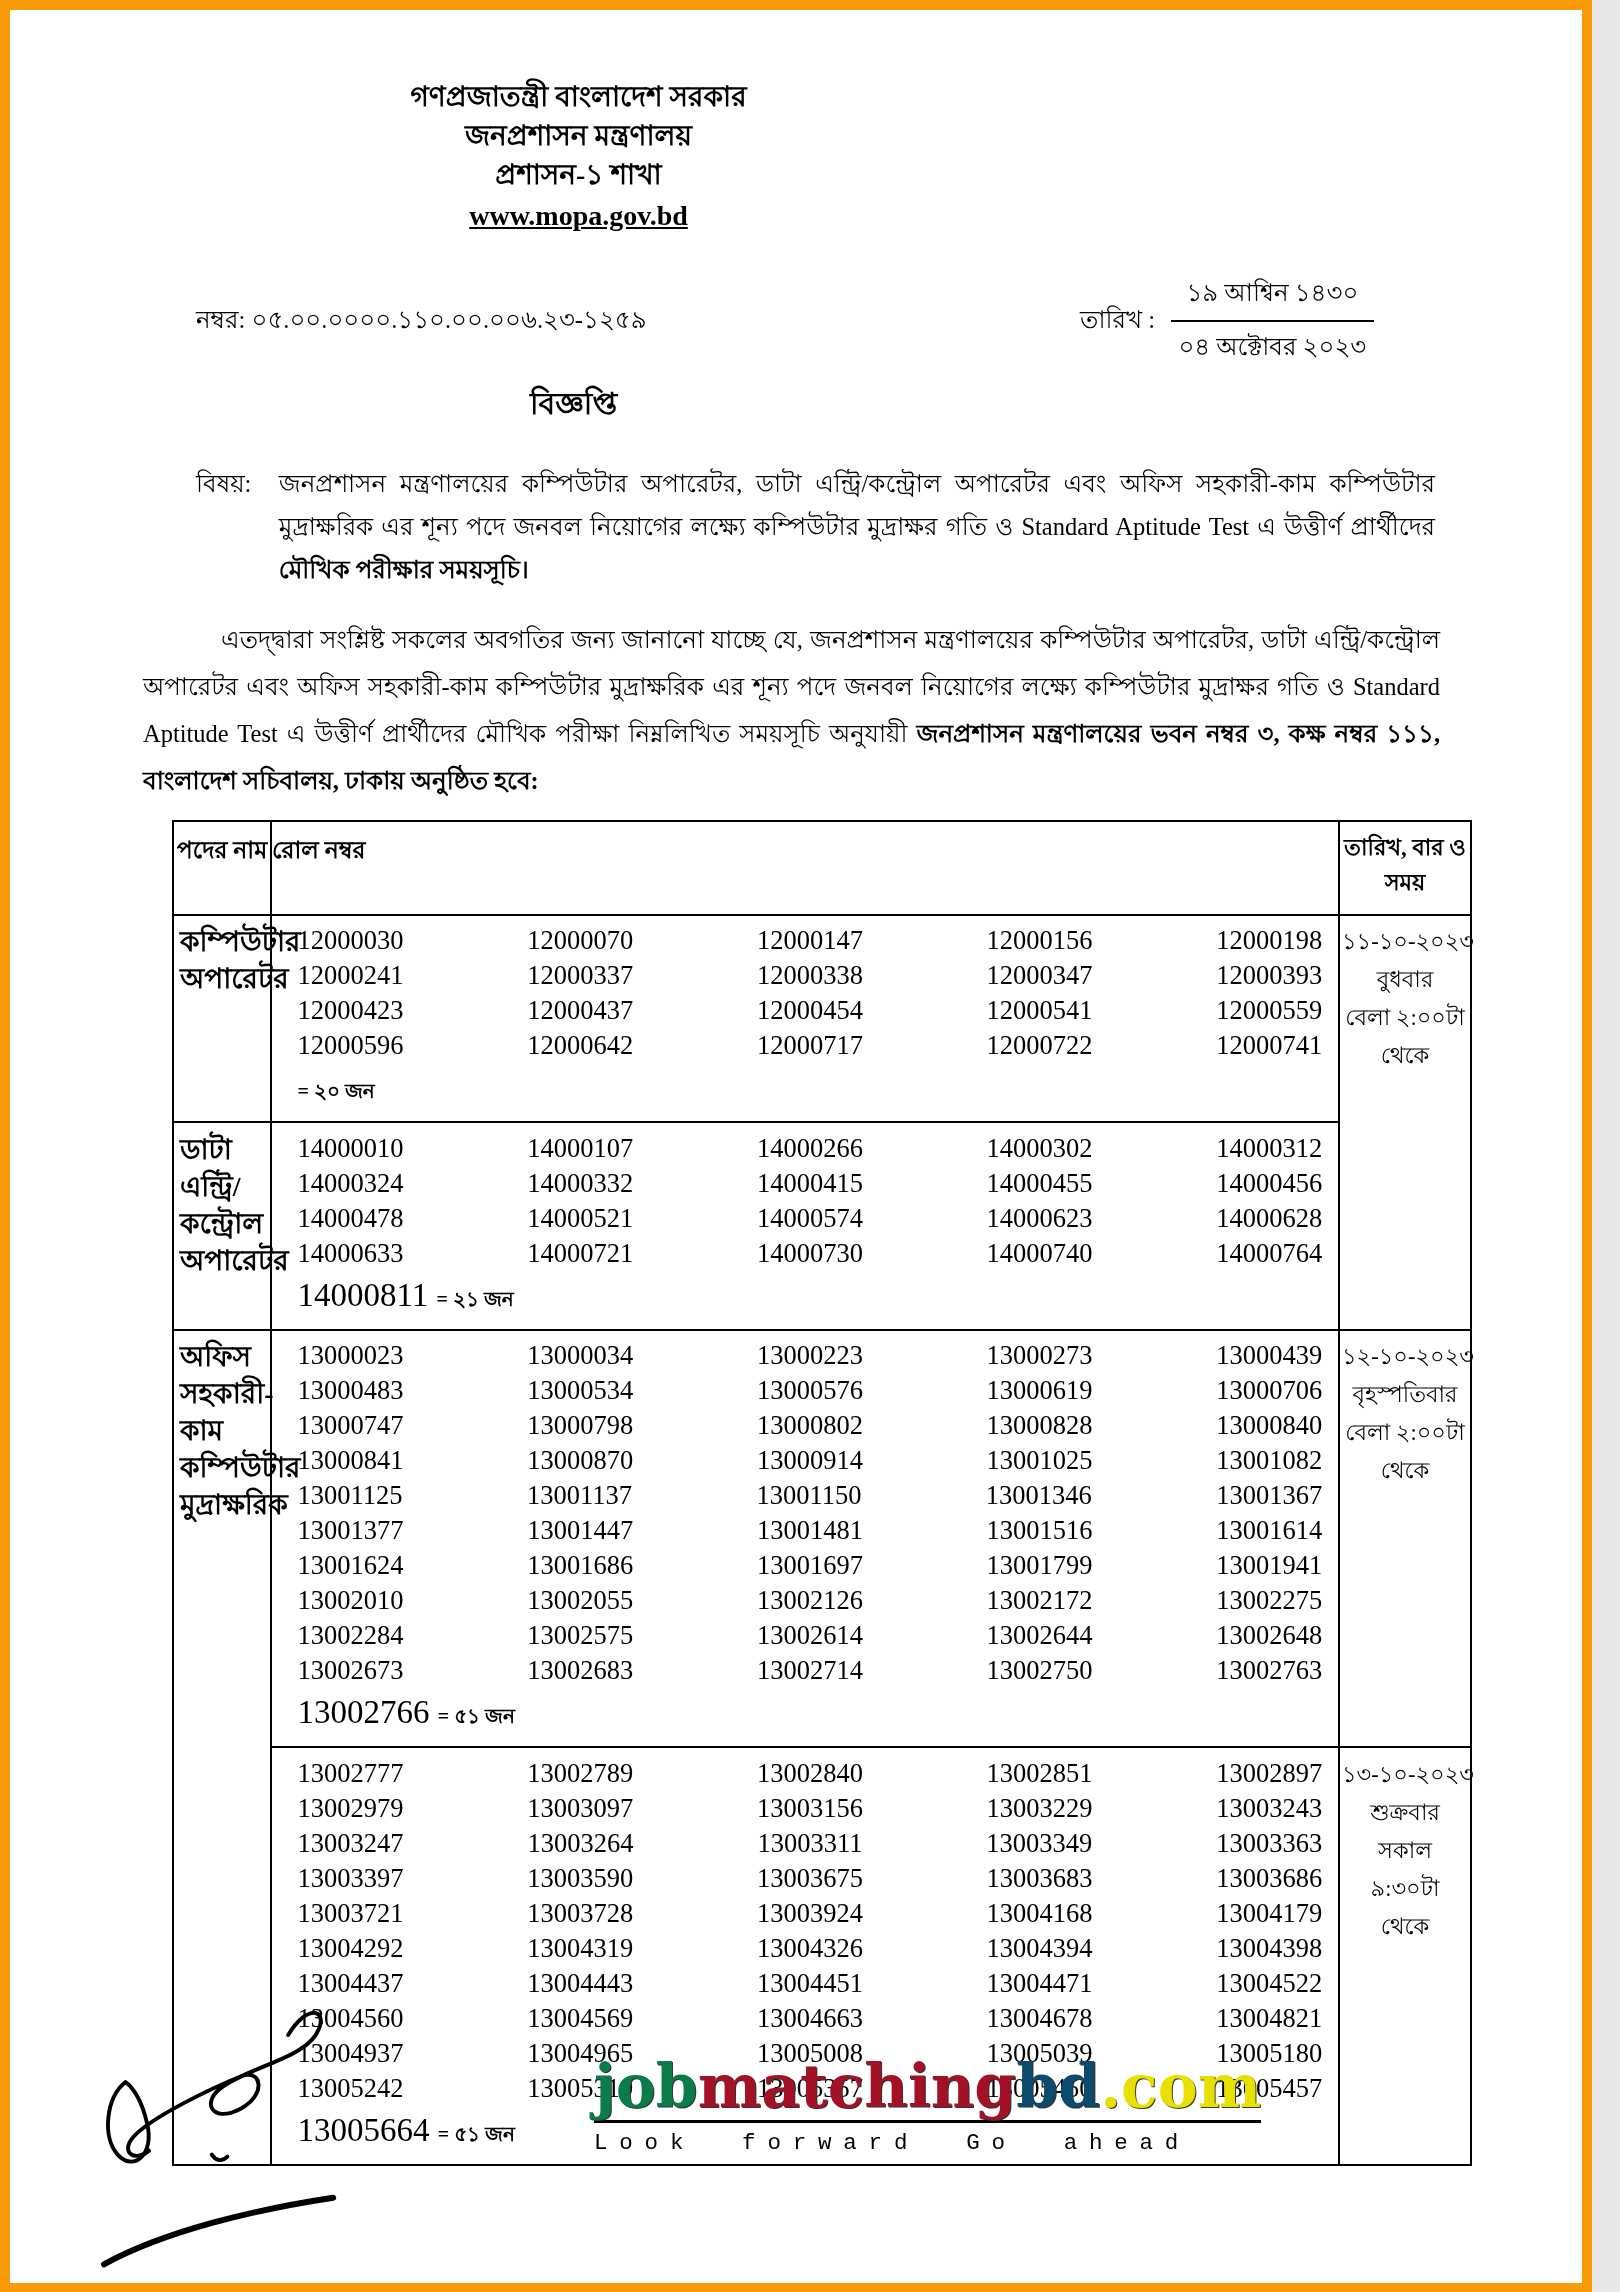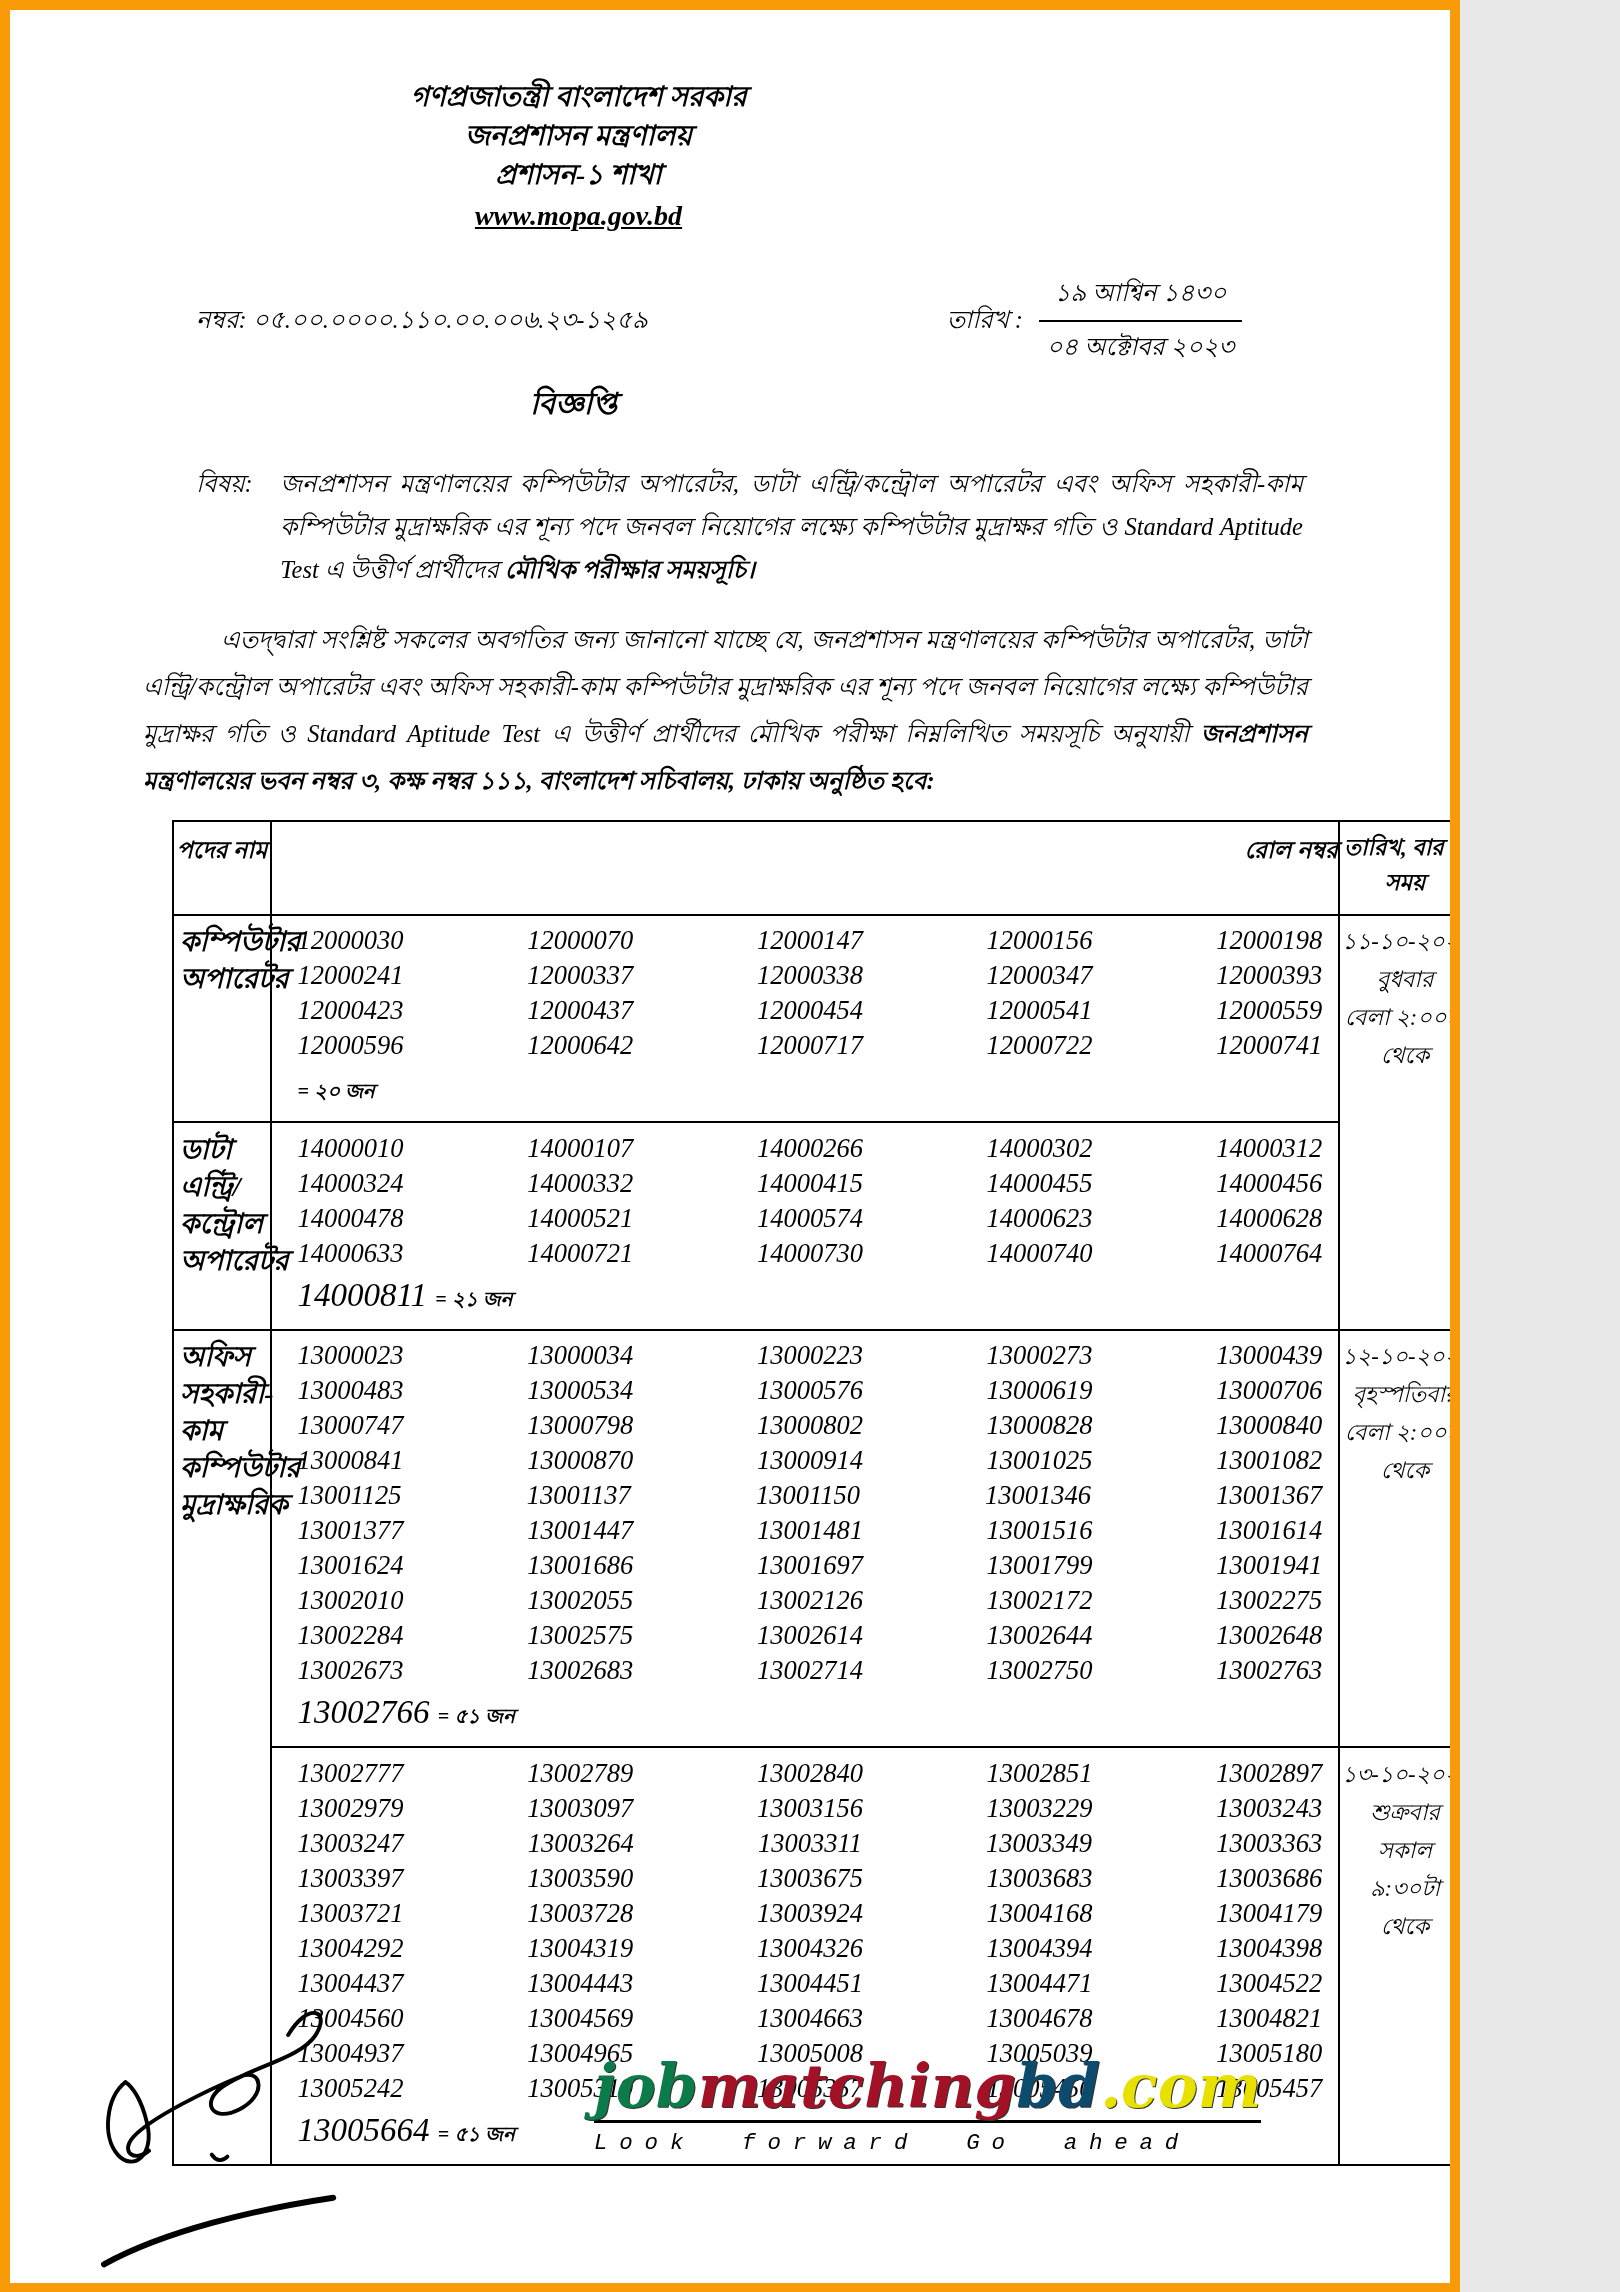--- a/index.html
+++ b/index.html
@@ -1,19 +1,19 @@
 <!DOCTYPE html>
 <html><head>
 <meta charset="utf-8">
 <style>
   html,body { margin:0; padding:0; background:#e8e8e8; }
   .page {
-    position:relative; width:1460px; height:2293px; box-sizing:border-box;
+    position:relative; width:1592px; height:2293px; box-sizing:border-box;
     background:#ffffff; border:10.8px solid #f99b06; overflow:hidden;
-    font-family:"Liberation Serif", serif; color:#000;font-style:italic;
+    font-family:"Liberation Serif", serif; color:#000;
   }
   
   .header { padding-top:67px; width:1137px; text-align:center; }
   .h-line { font-size:28px; font-weight:bold; line-height:39px; }
   .site { font-size:28px; font-weight:bold; text-decoration:underline; line-height:43px; display:inline-block; }
   
   .memo-row { display:flex; justify-content:space-between; align-items:center; margin:37px 208px 0 186px; font-size:24.5px; }
   .date-group { display:flex; align-items:center; gap:15.7px; }
   .date-stack { text-align:center; }
   .date-top { padding:0 15.7px 5.9px 15.7px; border-bottom:2.9px solid #000; }
@@ -24,21 +24,21 @@
   .subject-row { display:flex; gap:27.4px; margin:31px 147px 0 186px; font-size:24.5px; line-height:43px; }
   .subject-label { flex:0 0 auto; }
   .subject-text { text-align:justify; }
   .bold { font-weight:bold; }
   
   .body-para { margin:25.5px 142px 0 133px; font-size:24.5px; line-height:47px; text-align:justify; text-indent:78px; }
   
   .schedule-table { border-collapse:collapse; margin:15.7px 0 0 162px; table-layout:fixed; width:1299px; }
   .schedule-table th, .schedule-table td { border:2px solid #000; vertical-align:top; box-sizing:border-box; }
   .th-post { text-align:center; padding:9.8px 2px; font-size:23.5px; font-weight:bold; vertical-align:top; }
-  .th-roll { text-align:right; padding:9.8px 0 43px 0; font-size:23.5px; font-weight:bold; vertical-align:top; }
+  .th-roll { text-align:left; padding:9.8px 0 43px 0; font-size:23.5px; font-weight:bold; vertical-align:top; }
   .th-date { text-align:center; padding:7.8px 2px; font-size:22.5px; line-height:35px; font-weight:bold; vertical-align:top; }
   .post-cell { font-size:28px; font-weight:bold; padding:7.8px 2px 3.9px 5.9px; line-height:37px; }
   .roll-cell { padding:7.8px 15.7px 7.8px 25.5px; }
   .roll-line { display:flex; justify-content:space-between; font-size:26.5px; line-height:35px; }
   .count-line { line-height:41px; padding-top:3.9px; }
   .count-prefix { font-size:33px; }
   .count-text { font-size:20px; font-weight:bold; }
   .date-cell { text-align:center; font-size:22.5px; line-height:38px; padding:7.8px 2px; }
   
   .signature { position:absolute; left:86px; top:1978px; }

